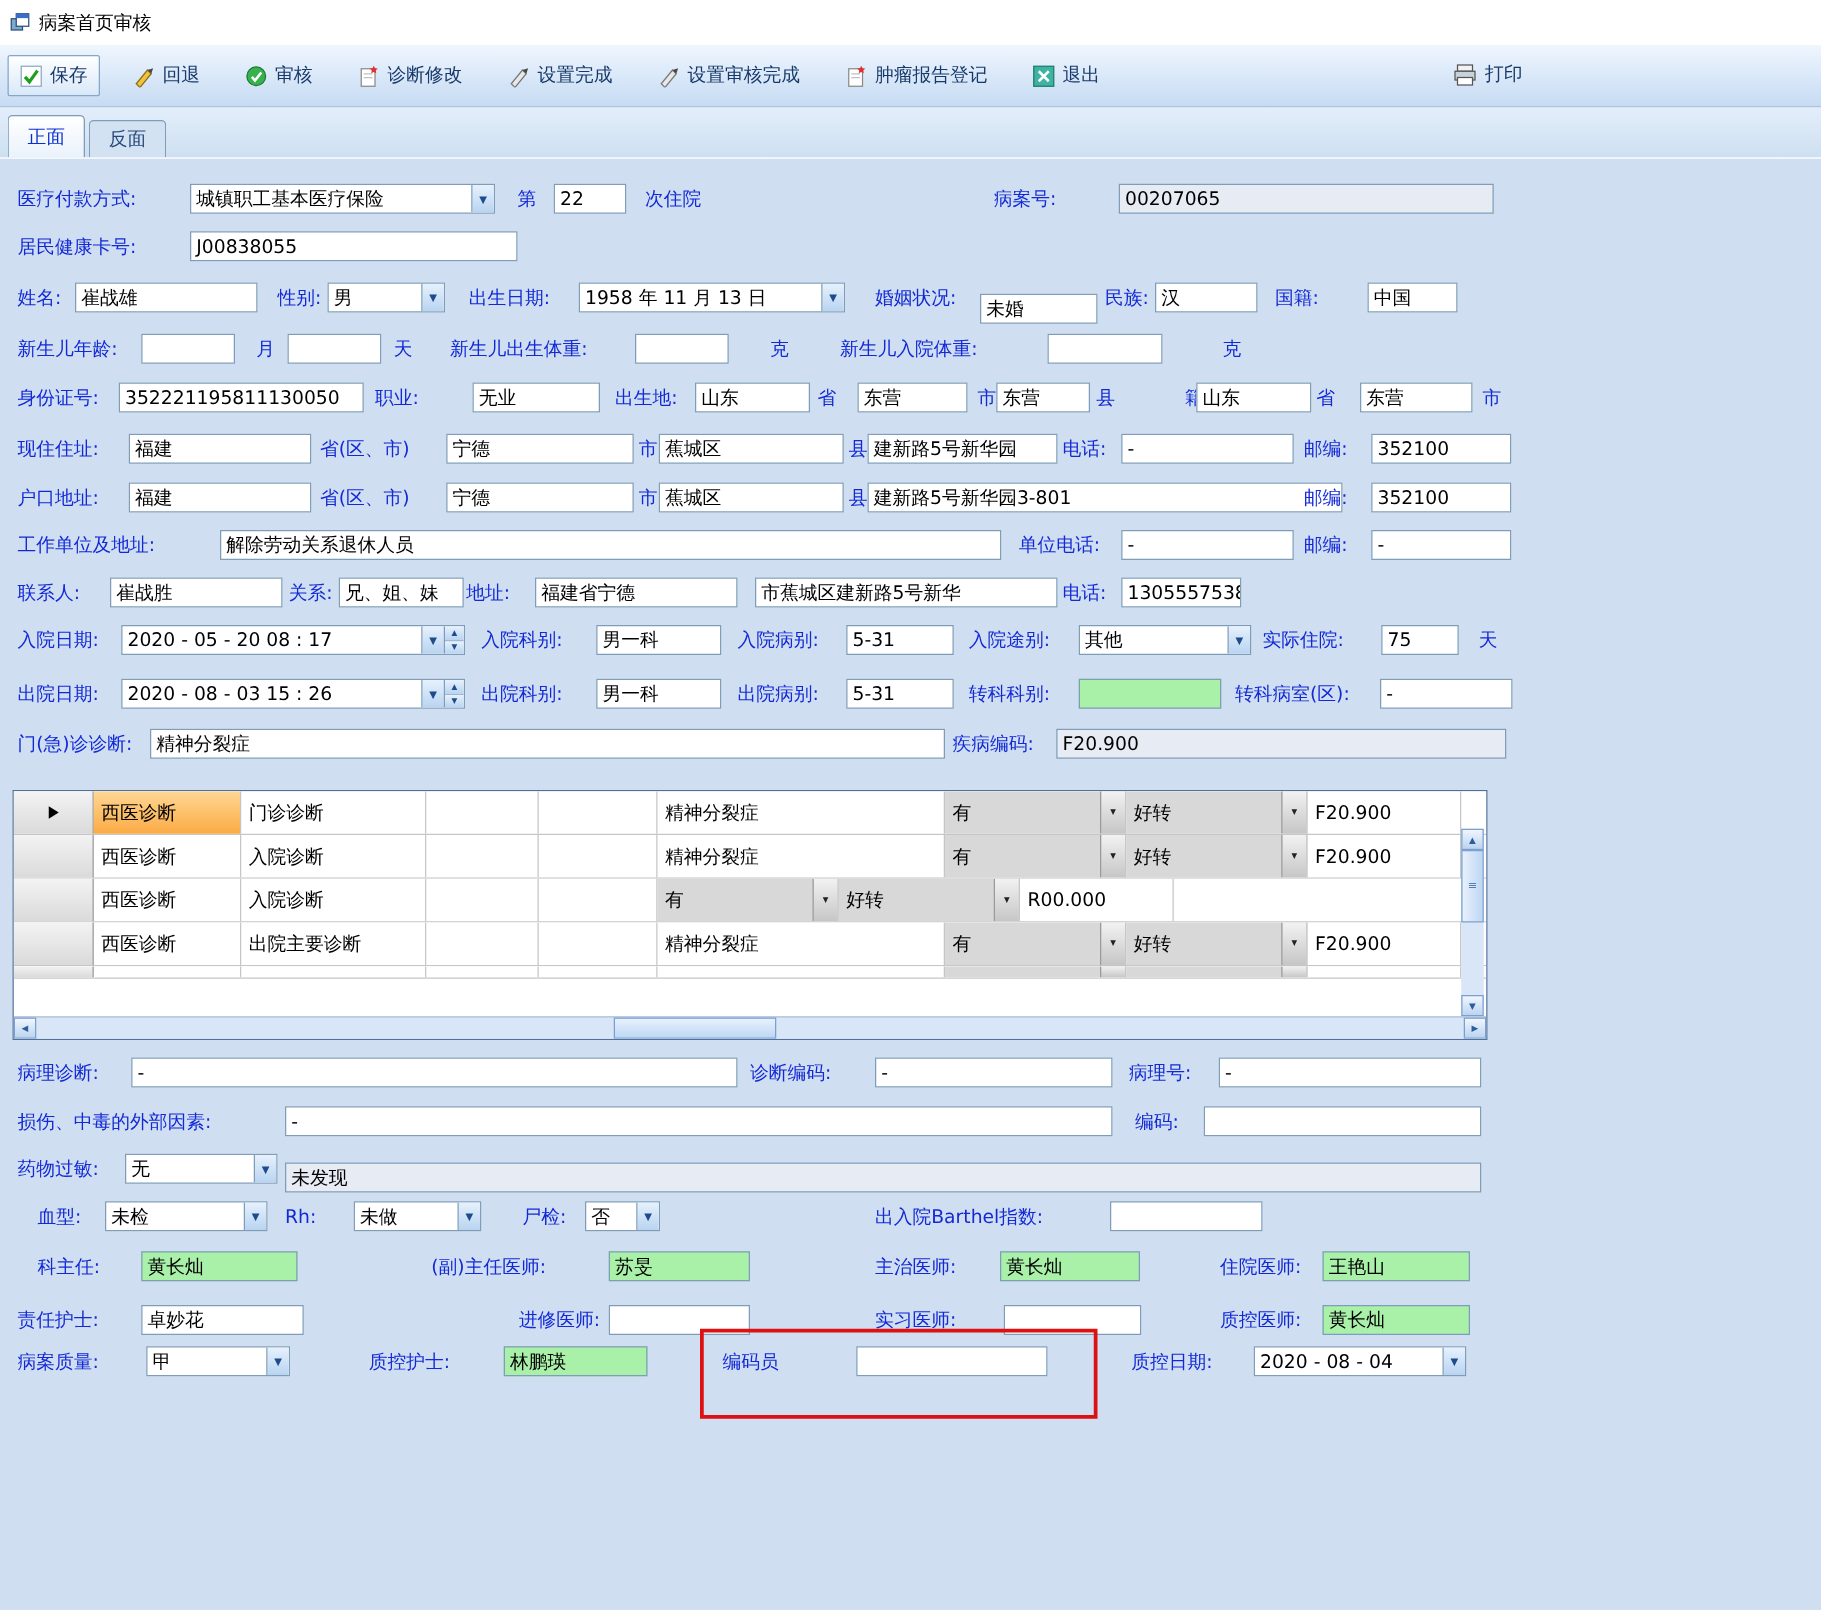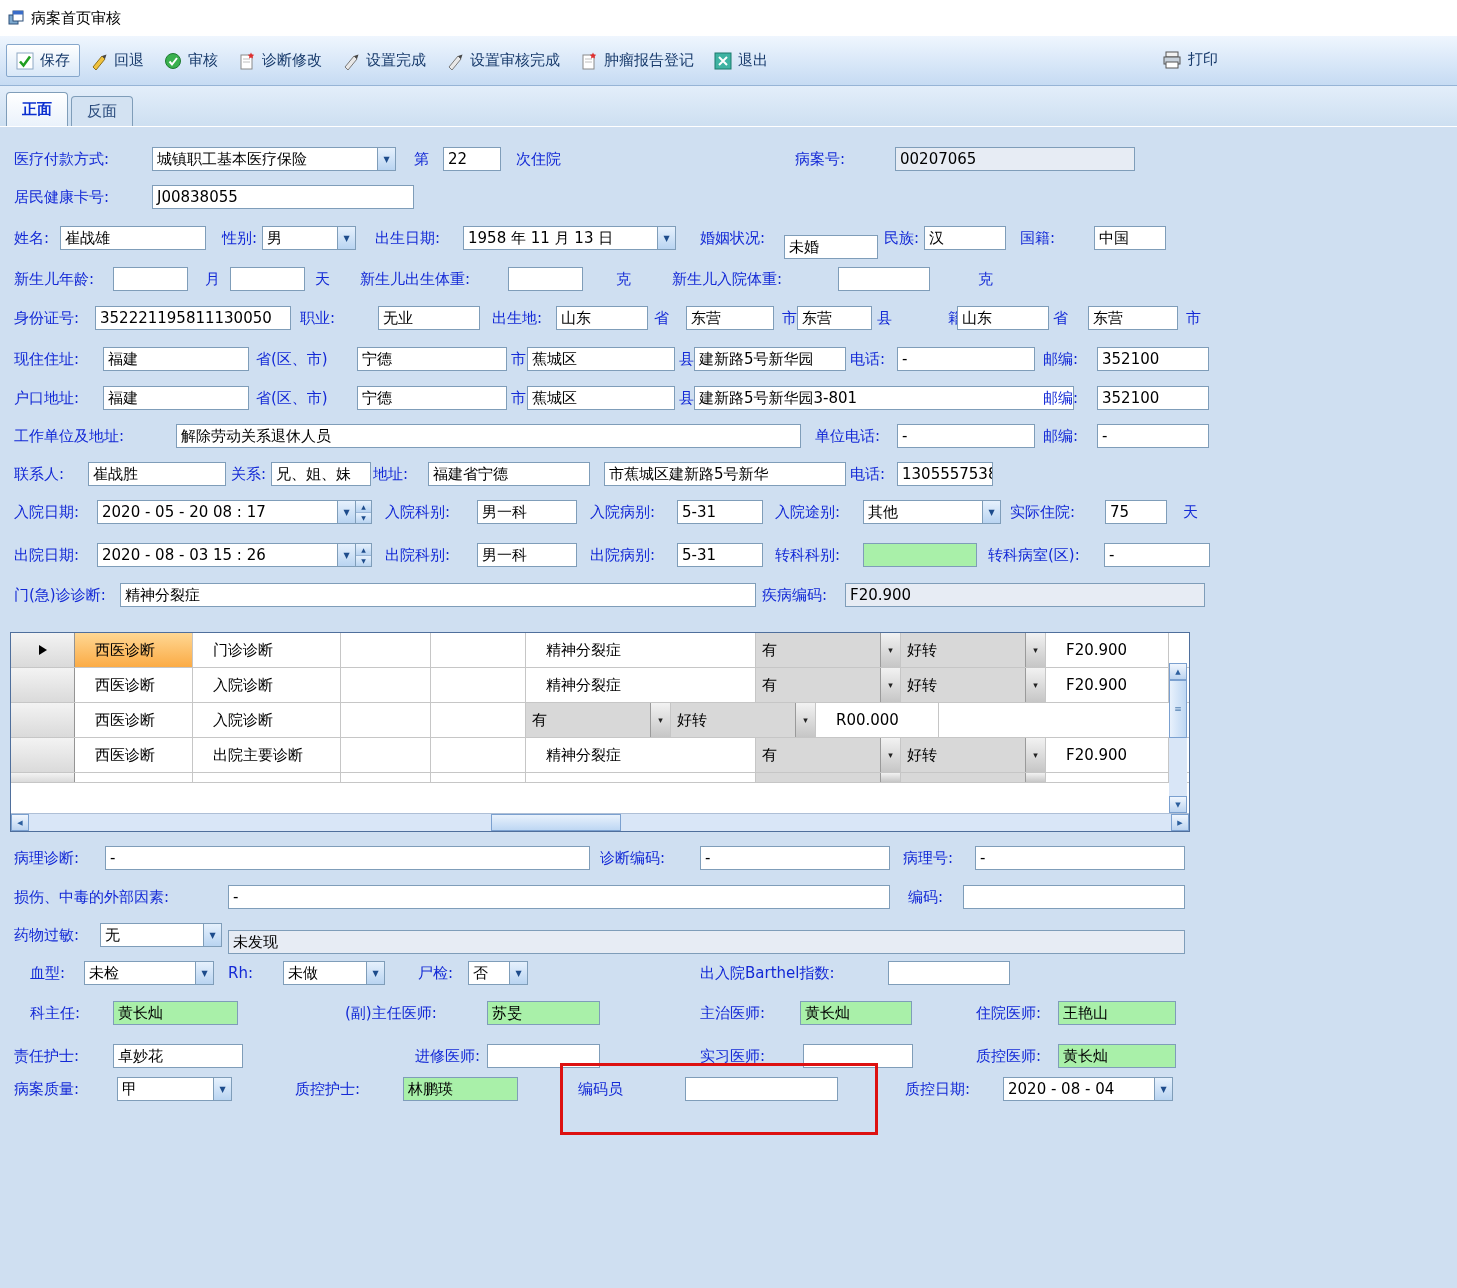--- a/index.html
+++ b/index.html
@@ -1,43 +1,43 @@
 <!DOCTYPE html>
 <html><head>
 <meta charset="utf-8">
 <style>
 *{margin:0;padding:0;box-sizing:border-box}
 html,body{width:1457px;height:1288px;overflow:hidden}
 body{position:relative;font-family:"DejaVu Sans","Liberation Sans",sans-serif;font-size:15px;background:#ffffff;color:#000}
 .titlebar{position:absolute;left:0;top:0;width:1457px;height:36px;background:#ffffff;display:flex;align-items:center;padding-left:8px;gap:7px}
 .titlebar .t{color:#000;font-size:15px}
-.toolbar{position:absolute;left:0;top:36px;width:1457px;height:50px;background:linear-gradient(#eff6fe,#c6dbf3);border-bottom:1px solid #96b4d6;display:flex;align-items:center;padding:0 6px;gap:0}
+.toolbar{position:absolute;left:0;top:36px;width:1457px;height:50px;background:linear-gradient(#eff6fe,#c6dbf3);border-bottom:1px solid #96b4d6;display:flex;align-items:center;padding:0 6px;gap:16px}
 .tb-btn{display:flex;align-items:center;gap:6px;padding:6px 9px;color:#173a6b;white-space:nowrap;border:1px solid transparent;border-radius:2px}
 .tb-btn.hl{border:1px solid #86a7cc;background:linear-gradient(#ffffff,#d9e8f8)}
 .tb-print{position:absolute;left:1152px;top:7px}
 .tabstrip{position:absolute;left:0;top:86px;width:1457px;height:40px;background:linear-gradient(#e3eefa,#cddff1);display:flex;align-items:flex-end;padding-left:6px}
 .tab{height:30px;padding:0 15px;display:flex;align-items:center;border:1px solid #7f9db9;border-bottom:none;border-radius:4px 4px 0 0;margin-right:3px;background:#d3e2f2;color:#27487a}
-.tab.active{height:34px;background:linear-gradient(#ffffff,#eaf2fb);color:#0a2fd0;font-weight:bold}
+.tab.active{height:34px;background:linear-gradient(#ffffff,#eaf2fb);color:#0a2fd0;font-weight:normal}
 .panel{position:absolute;left:0;top:126px;width:1457px;height:1162px;background:#cfdff1;border-top:1px solid #ffffff}
 .lbl{position:absolute;height:24px;line-height:24px;color:#1329d6;white-space:nowrap}
 .box{position:absolute;height:24px;line-height:22px;background:#fff;border:1px solid #7f9db9;padding:0 4px;overflow:hidden;white-space:nowrap;color:#000}
 .ro{background:#e7ecf4}
 .green{background:#a9f0a9}
 .combo{position:absolute;height:24px;background:#fff;border:1px solid #7f9db9;display:flex;overflow:hidden}
 .combo .ct{flex:1;padding:0 4px;line-height:22px;overflow:hidden;white-space:nowrap}
 .combo .cb{width:18px;background:linear-gradient(#e6f1fd,#b9d4f1);border-left:1px solid #7f9db9;display:flex;align-items:center;justify-content:center;font-size:8px;color:#1d4c8c}
 .spin{width:16px;display:flex;flex-direction:column;border-left:1px solid #7f9db9}
 .spin i{flex:1;display:flex;align-items:center;justify-content:center;font-style:normal;font-size:6px;color:#1d4c8c;background:linear-gradient(#e6f1fd,#b9d4f1)}
 .spin i+i{border-top:1px solid #9ab6d8}
 .grid{position:absolute;left:10px;top:632px;width:1180px;height:200px;background:#fff;border:1px solid #4f6f9c;overflow:hidden}
 .g-header{display:flex;height:30px;background:linear-gradient(#fcfcfc,#d6d6d6);border-bottom:1px solid #949494}
 .g-hcell{border-right:1px solid #aaa;line-height:29px;padding-left:6px;font-weight:600;overflow:hidden;white-space:nowrap}
 .g-row{display:flex;height:35px;border-bottom:1px solid #c6c6c6;background:#fff}
 .g-partial{height:10px;overflow:hidden}
-.g-cell{border-right:1px solid #c6c6c6;line-height:34px;padding-left:20px;overflow:hidden;white-space:nowrap}
+.g-cell{border-right:1px solid #c6c6c6;line-height:34px;padding-left:6px;overflow:hidden;white-space:nowrap}
 .g-sel{background:linear-gradient(#f3f3f3,#dadada);border-right:1px solid #949494;display:flex;align-items:center;justify-content:center;padding-left:0}
 .cur{background:linear-gradient(#ffd793,#fbab45)}
 .g-combo-cell{display:flex;background:#d8d8d8;padding-left:0}
 .g-combo-cell .gct{flex:1;padding-left:6px;line-height:34px;overflow:hidden}
 .g-combo-cell .gcb{width:20px;background:linear-gradient(#f2f2f2,#c6c6c6);border-left:1px solid #9a9a9a;display:flex;align-items:center;justify-content:center;font-size:9px;color:#222}
 .g-vscroll{position:absolute;left:1158px;top:30px;width:18px;height:150px;background:#d9e6f7}
 .sbtn{width:18px;height:17px;background:linear-gradient(#f0f6fe,#bcd4f0);border:1px solid #7ba0cf;display:flex;align-items:center;justify-content:center;font-size:7px;color:#2c5f9e}
 .sthumb{position:absolute;left:0;top:17px;width:18px;height:58px;background:linear-gradient(90deg,#e8f1fc,#bed7f3);border:1px solid #7ba0cf;display:flex;align-items:center;justify-content:center;color:#5580b0;font-size:9px}
 .g-vscroll .sdown{position:absolute;left:0;bottom:0}
 .g-hscroll{position:absolute;left:0;bottom:0;width:1178px;height:18px;background:#d9e6f7;border-top:1px solid #aebfd6}
@@ -163,21 +163,21 @@
 
 <span class="lbl" style="left:14px;top:147px">医疗付款方式:</span>
 <div class="combo" style="left:152px;top:147px;width:244px">
   <span class="ct">城镇职工基本医疗保险</span>
   <span class="cb">▼</span>
 </div>
 <span class="lbl" style="left:414px;top:147px">第</span>
 <div class="box" style="left:443px;top:147px;width:58px">22</div>
 <span class="lbl" style="left:516px;top:147px">次住院</span>
 <span class="lbl" style="left:795px;top:147px">病案号:</span>
-<div class="box ro" style="left:895px;top:147px;width:240px">00207065</div>
+<div class="box ro" style="left:895px;top:147px;width:300px">00207065</div>
 
 <span class="lbl" style="left:14px;top:185px">居民健康卡号:</span>
 <div class="box" style="left:152px;top:185px;width:262px">J00838055</div>
 
 <span class="lbl" style="left:14px;top:226px">姓名:</span>
 <div class="box" style="left:60px;top:226px;width:146px">崔战雄</div>
 <span class="lbl" style="left:222px;top:226px">性别:</span>
 <div class="combo" style="left:262px;top:226px;width:94px">
   <span class="ct">男</span>
   <span class="cb">▼</span>

